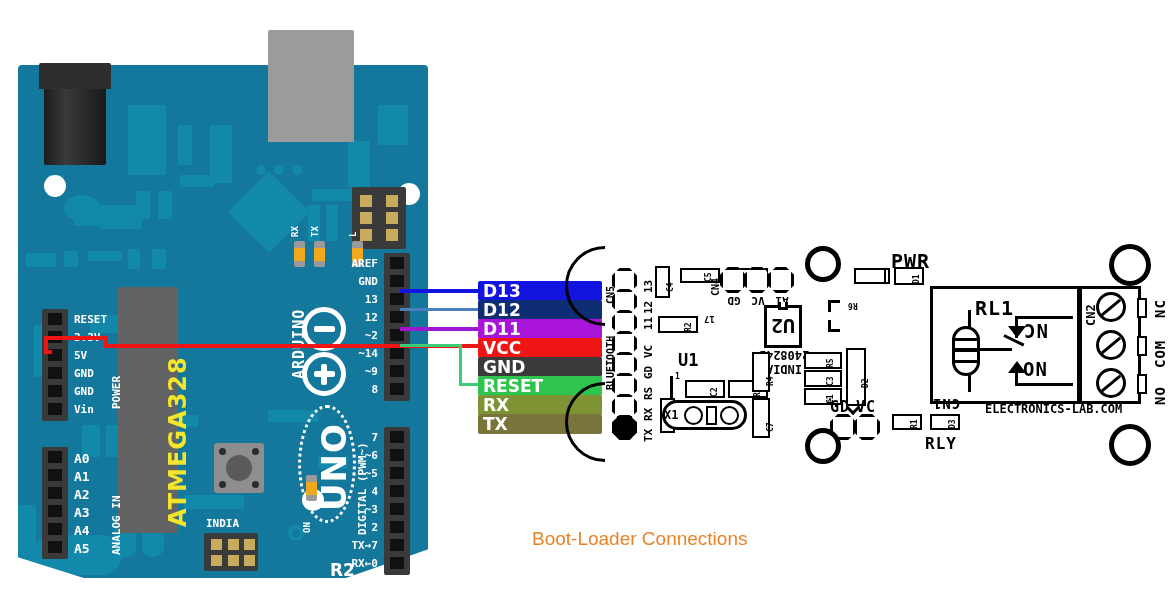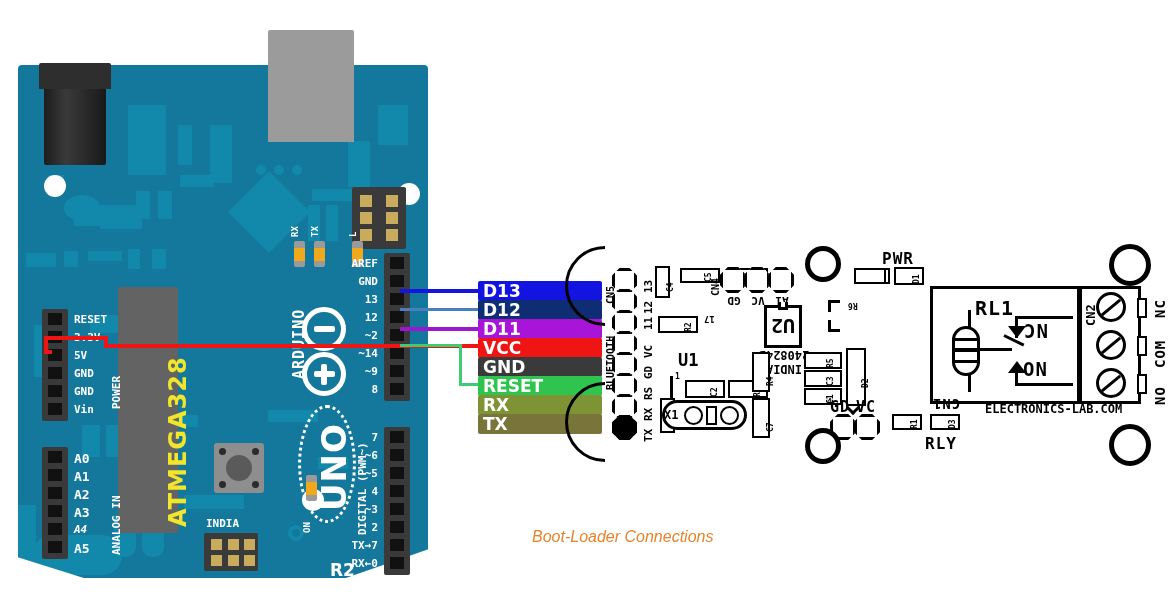--- a/index.html
+++ b/index.html
@@ -90,22 +90,22 @@
           font-weight:bold; color:#000; white-space:nowrap; }
   .srot { transform:rotate(-90deg); transform-origin:left top; }
   .srot180 { transform:rotate(180deg); transform-origin:center center; }
   .octo { position:absolute; border:3px solid #000; background:#fff;
           clip-path: polygon(30% 0,70% 0,100% 30%,100% 70%,70% 100%,30% 100%,0 70%,0 30%); }
   .octo.filled { background:#000; }
   .ring { position:absolute; border:5px solid #000; border-radius:50%; background:#fff; }
   .arcbox { position:absolute; border:3px solid #000; border-radius:50%; }
   .screwt { position:absolute; border:3px solid #000; border-radius:50%; background:#fff; }
 
-  .caption { position:absolute; color:#e8832a; font-size:16px;
-             font-family:"Liberation Sans", sans-serif; white-space:nowrap;font-style:italic; }
+  .caption { position:absolute; color:#e8832a; font-size:19px;
+             font-family:"Liberation Sans", sans-serif; white-space:nowrap; }
 </style>
 </head>
 <body>
 
 <div id="stage">
 
   <div id="arduino">
 
     <div class="trace" style="left:110px;top:40px;width:38px;height:70px;"></div>
     <div class="trace" style="left:160px;top:60px;width:14px;height:40px;"></div>
@@ -274,21 +274,21 @@
     <div class="pad" style="left:30px;top:404px;width:14px;height:12px;"></div>
     <div class="pad" style="left:30px;top:422px;width:14px;height:12px;"></div>
     <div class="pad" style="left:30px;top:440px;width:14px;height:12px;"></div>
     <div class="pad" style="left:30px;top:458px;width:14px;height:12px;"></div>
     <div class="pad" style="left:30px;top:476px;width:14px;height:12px;"></div>
 
     <div class="plabel" style="left:56px;top:386px;font-size:13px;">A0</div>
     <div class="plabel" style="left:56px;top:404px;font-size:13px;">A1</div>
     <div class="plabel" style="left:56px;top:422px;font-size:13px;">A2</div>
     <div class="plabel" style="left:56px;top:440px;font-size:13px;">A3</div>
-    <div class="plabel" style="left:56px;top:458px;font-size:11px;font-style:italic;">A4</div>
+    <div class="plabel" style="left:56px;top:458px;font-size:13px;">A4</div>
     <div class="plabel" style="left:56px;top:476px;font-size:13px;">A5</div>
     <div class="vlabel" style="left:92px;top:490px;font-size:11px;">ANALOG IN</div>
   </div>
 
   <div class="wire" style="left:400px;top:289px;width:80px;height:4px;background:#1414e0;"></div>
 
   <div class="wire" style="left:400px;top:308px;width:80px;height:3px;background:#4a7fbd;"></div>
 
   <div class="wire" style="left:400px;top:327px;width:80px;height:4px;background:#9b18d0;"></div>
 
@@ -423,21 +423,21 @@
 
     <div class="sbox" style="left:298px;top:20px;width:32px;height:16px;"></div>
     <div class="stxt srot" style="left:317px;top:35px;font-size:8px;">R3</div>
     <div class="sk" style="left:268px;top:52px;width:12px;height:12px;border-top:3px solid #000;border-left:3px solid #000;"></div>
     <div class="sk" style="left:268px;top:72px;width:12px;height:12px;border-bottom:3px solid #000;border-left:3px solid #000;"></div>
     <div class="stxt srot180" style="left:288px;top:53px;font-size:8px;">R6</div>
 
     <div class="sbox" style="left:294px;top:20px;width:32px;height:16px;"></div>
     <div class="sbox" style="left:334px;top:19px;width:30px;height:18px;"></div>
     <div class="stxt srot" style="left:352px;top:36px;font-size:8px;">D1</div>
-    <div class="stxt" style="left:322px;top:1px;font-size:16px;letter-spacing:1px;">PWR</div>
+    <div class="stxt" style="left:331px;top:1px;font-size:20px;letter-spacing:1px;">PWR</div>
 
     <div class="sbox-n" style="left:370px;top:38px;width:150px;height:118px;"></div>
     <div class="stxt" style="left:415px;top:48px;font-size:20px;letter-spacing:1px;">RL1</div>
 
     <div class="sk" style="left:408px;top:62px;width:3px;height:82px;background:#000;"></div>
     <div class="sk" style="left:392px;top:78px;width:28px;height:50px;border:3px solid #000;border-radius:14px;background:#fff;"></div>
     <div class="sk" style="left:392px;top:90px;width:28px;height:3px;background:#000;"></div>
     <div class="sk" style="left:392px;top:101px;width:28px;height:3px;background:#000;"></div>
     <div class="sk" style="left:392px;top:112px;width:28px;height:3px;background:#000;"></div>
 

